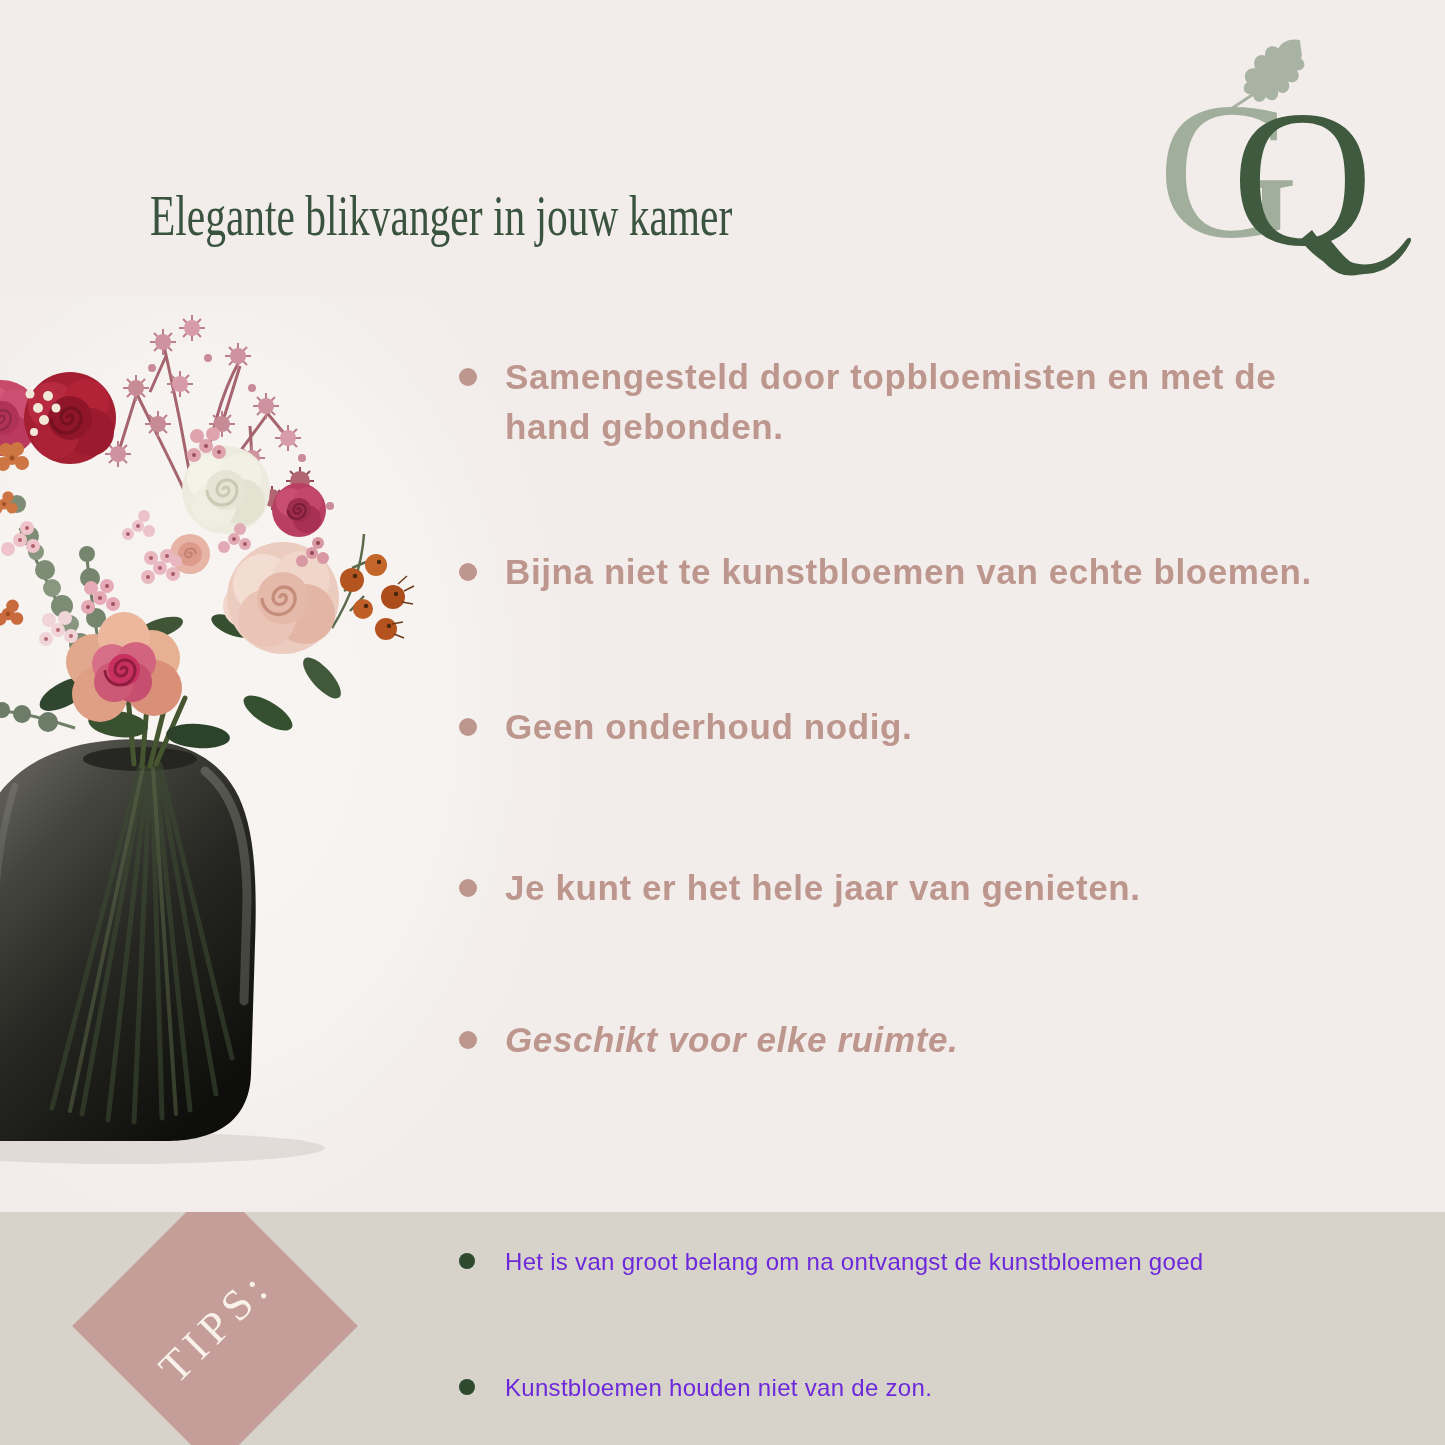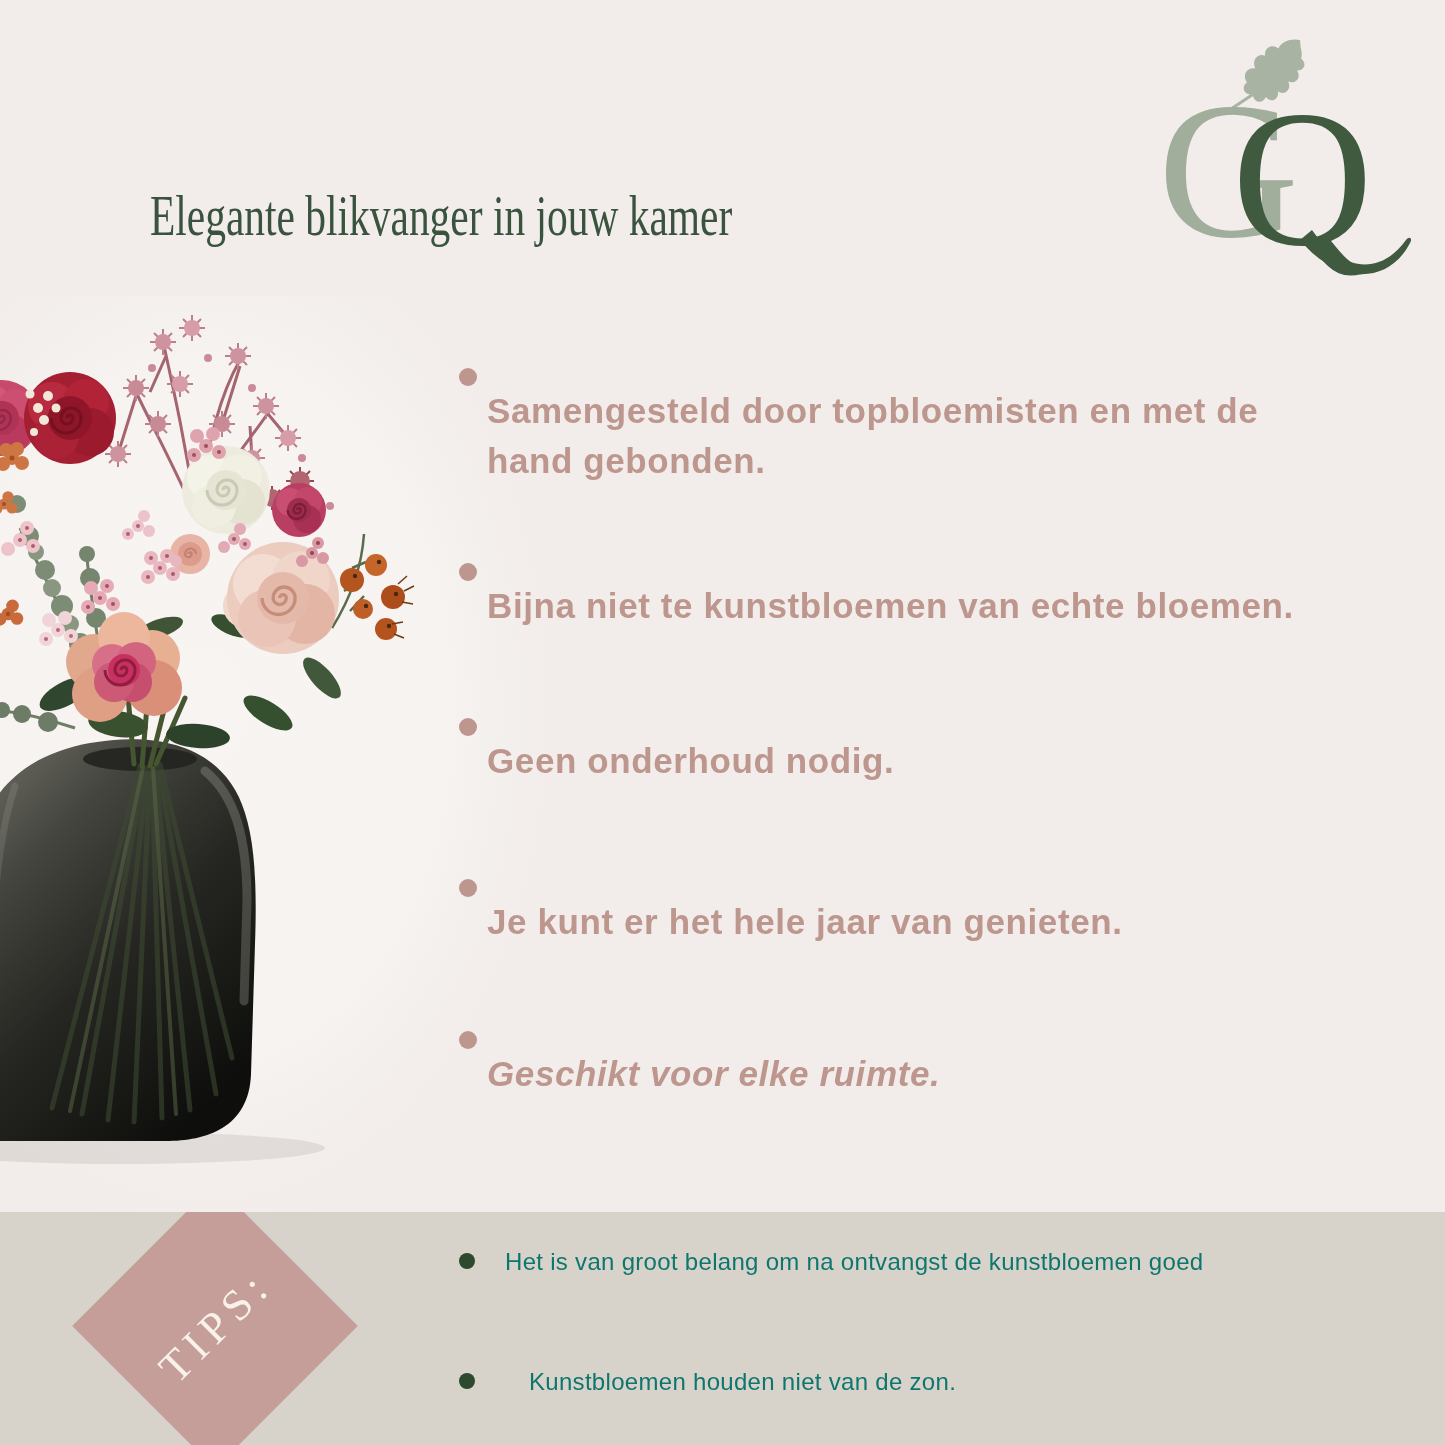--- a/index.html
+++ b/index.html
@@ -11,41 +11,41 @@
          font-family:"Liberation Serif",serif;font-weight:400;font-size:56px;color:#3a533f;}
   .title .stretch{display:inline-block;transform:scaleX(.74);transform-origin:0 50%;}
 
   .logo{position:absolute;left:1152px;top:24px;width:262px;height:270px;}
 
   
   .photo{position:absolute;left:0;top:296px;width:640px;height:918px;}
 
   
   .benefits{margin:0;padding:0;}
-  .benefits li{position:absolute;left:459px;list-style:none;display:flex;width:950px;flex-direction:column;}
+  .benefits li{position:absolute;left:459px;list-style:none;display:flex;width:950px;}
   .b-dot{width:18px;height:18px;border-radius:50%;background:#bd968e;margin-top:16px;flex:none;}
   .b-text{margin-left:28px;font-size:35px;line-height:50px;font-weight:700;
           color:#bd968e;letter-spacing:.6px;}
   .b-text span{display:block;}
   #b0{top:352px;} #b1{top:547px;} #b2{top:702px;} #b3{top:863px;} #b4{top:1015px;font-style:italic;}
 
   
   .tips-section{position:absolute;left:0;top:1212px;width:1445px;height:233px;
                 background:#d7d3cb;overflow:hidden;}
   .diamond{position:absolute;left:114px;top:13px;width:202px;height:202px;background:#c59e99;
            transform:rotate(-45deg);display:flex;align-items:center;justify-content:center;}
   .diamond span{font-family:"Liberation Serif",serif;font-size:44px;letter-spacing:7px;
                 color:#f8f2ea;}
   .tips-list{margin:0;padding:0;}
   .tips-list li{position:absolute;left:459px;list-style:none;display:flex;width:940px;}
   .t-dot{width:16px;height:16px;border-radius:50%;background:#2e4a2e;margin-top:13px;flex:none;}
   .t-text{margin-left:30px;font-size:24px;line-height:43px;font-weight:400;
-          color:#0f766e;letter-spacing:.3px;}
+          color:#6d28d9;letter-spacing:.3px;}
   .t-text span{display:block;}
-  #t0{top:28px;} #t1{top:148px;gap:24px;}
+  #t0{top:28px;} #t1{top:154px;}
 </style>
 </head>
 <body>
 
 <div class="canvas">
 
   <h1 class="title"><span class="stretch">Elegante blikvanger in jouw kamer</span></h1>
 
   <svg class="logo" viewBox="0 0 262 270">
     <g transform="translate(100,14) rotate(38 30 45)">

